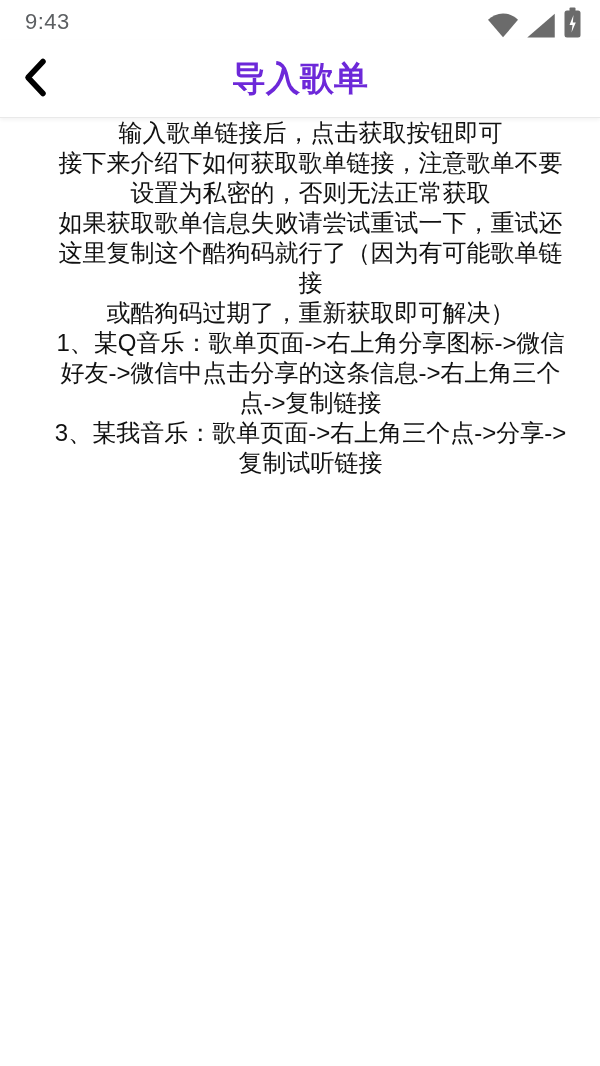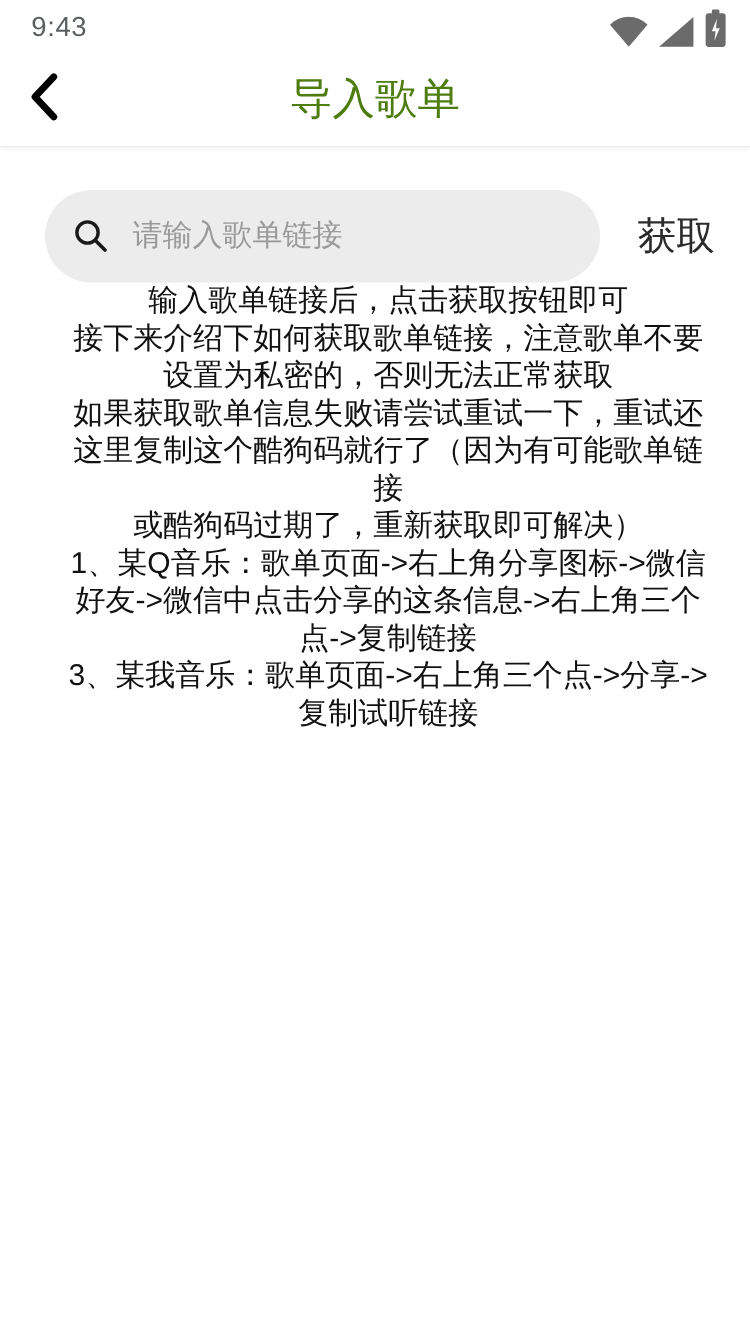--- a/index.html
+++ b/index.html
@@ -27,21 +27,21 @@
   .header {
     position: relative; height: 78px;
     display: flex; align-items: center; justify-content: center;
     border-bottom: 1px solid #e9e9e9;
     box-shadow: 0 2px 4px rgba(0,0,0,0.05);
   }
   .back-button {
     position: absolute; left: 12px; top: 50%; transform: translateY(-50%);
     background: none; border: none; padding: 6px 10px; cursor: pointer;
   }
-  .page-title { margin: 16px; font-size: 34px; font-weight: 400; color: #4d7c0f; }
+  .page-title { margin: 16px; font-size: 34px; font-weight: 700; color: #6d28d9; }
 
   
   .search-row { display: flex; align-items: center; margin: 34px 28px 0 36px; }
   .search-pill {
     flex: 1; height: 74px;
     background: var(--pill-bg); border-radius: 37px;
     display: flex; align-items: center;
     padding: 0 20px 0 22px;
   }
   .search-icon-wrap { display: flex; margin-right: 16px; }
@@ -98,32 +98,20 @@
 
   <div class="header">
     <button class="back-button">
       <svg width="27" height="40" viewBox="0 0 27 40">
         <polyline points="21,4 6,20 21,36" fill="none" stroke="#000" stroke-width="5.5" stroke-linecap="round" stroke-linejoin="round"></polyline>
       </svg>
     </button>
     <h1 class="page-title">导入歌单</h1>
   </div>
 
-  <div class="search-row">
-    <div class="search-pill">
-      <span class="search-icon-wrap">
-        <svg width="30" height="30" viewBox="0 0 30 30">
-          <circle cx="12" cy="12" r="8.5" fill="none" stroke="#1a1a1a" stroke-width="2.7"></circle>
-          <line x1="18.6" y1="18.6" x2="26" y2="26" stroke="#1a1a1a" stroke-width="2.9" stroke-linecap="round"></line>
-        </svg>
-      </span>
-      <input class="search-input" type="text" value="" placeholder="请输入歌单链接" style="">
-    </div>
-    <button class="fetch-button">获取</button>
-  </div>
 
   <div class="content">
     <p class="hint-text">输入歌单链接后，点击获取按钮即可</p>
     <p class="warning warning-1">接下来介绍下如何获取歌单链接，注意歌单不要
 设置为私密的，否则无法正常获取</p>
     <p class="warning warning-2">如果获取歌单信息失败请尝试重试一下，重试还
 这里复制这个酷狗码就行了（因为有可能歌单链接
 或酷狗码过期了，重新获取即可解决）</p>
     <p class="step-1">1、某Q音乐：歌单页面-&gt;右上角分享图标-&gt;微信
 好友-&gt;微信中点击分享的这条信息-&gt;右上角三个

